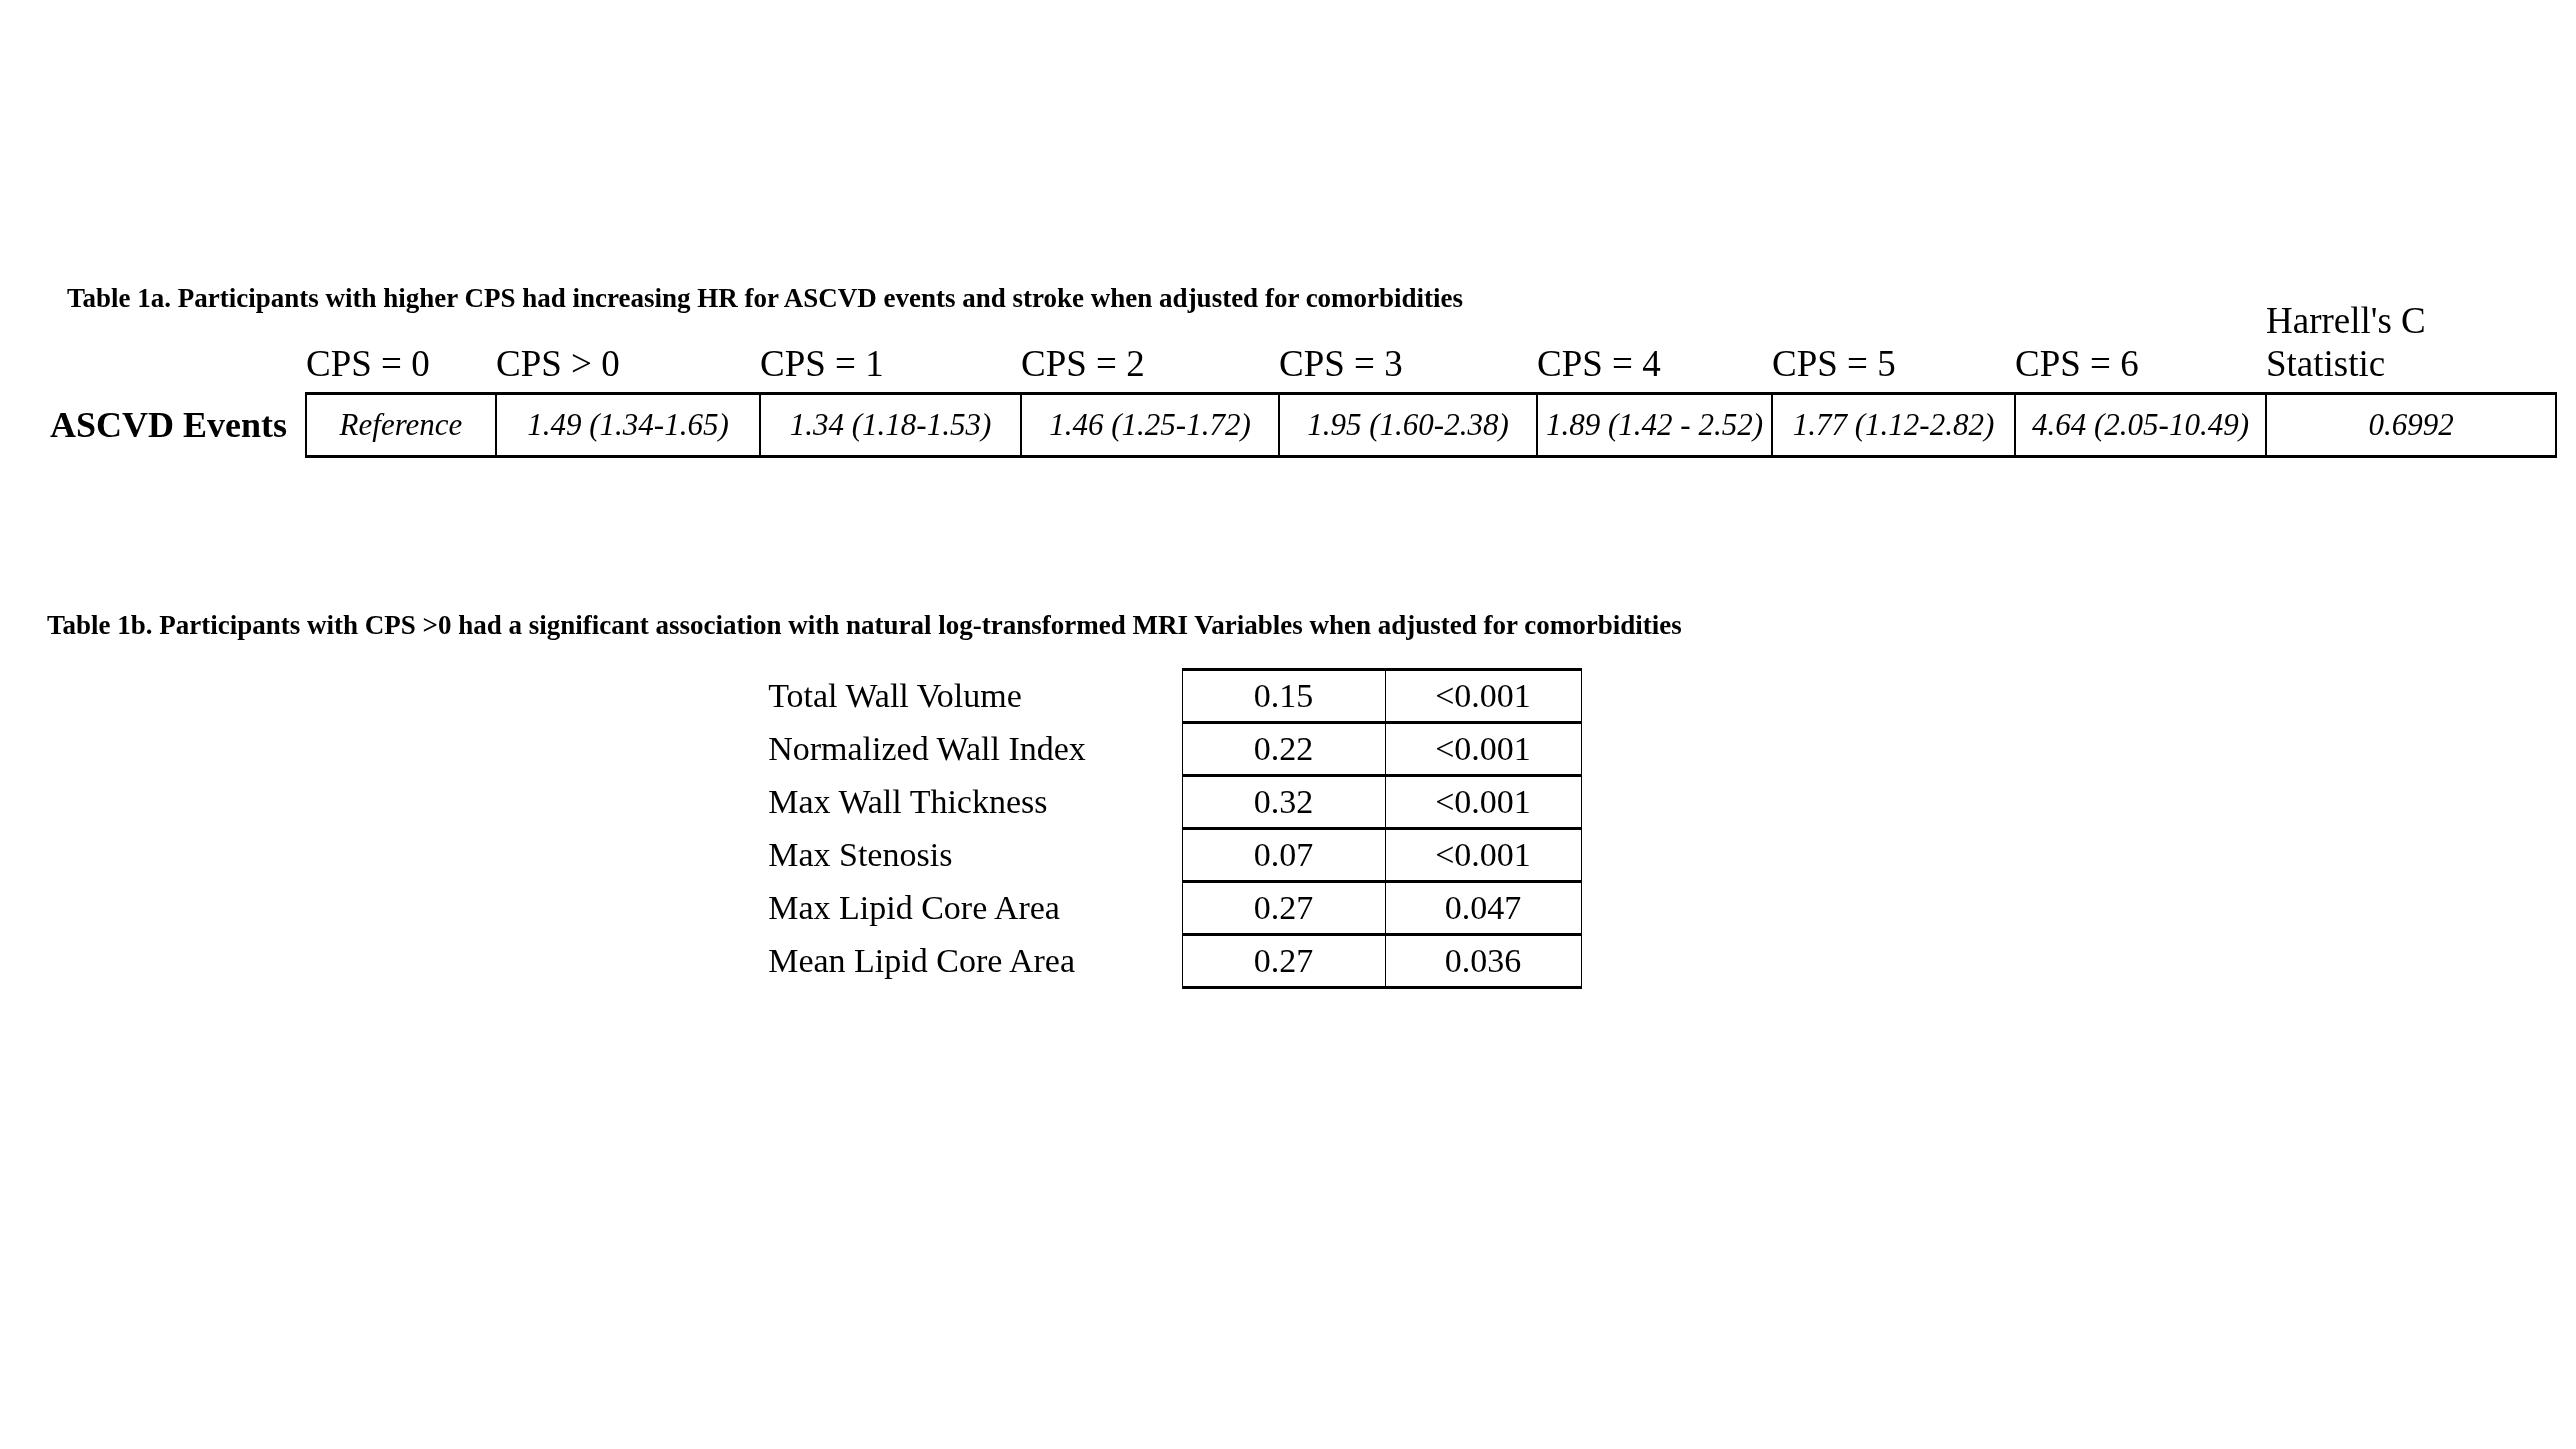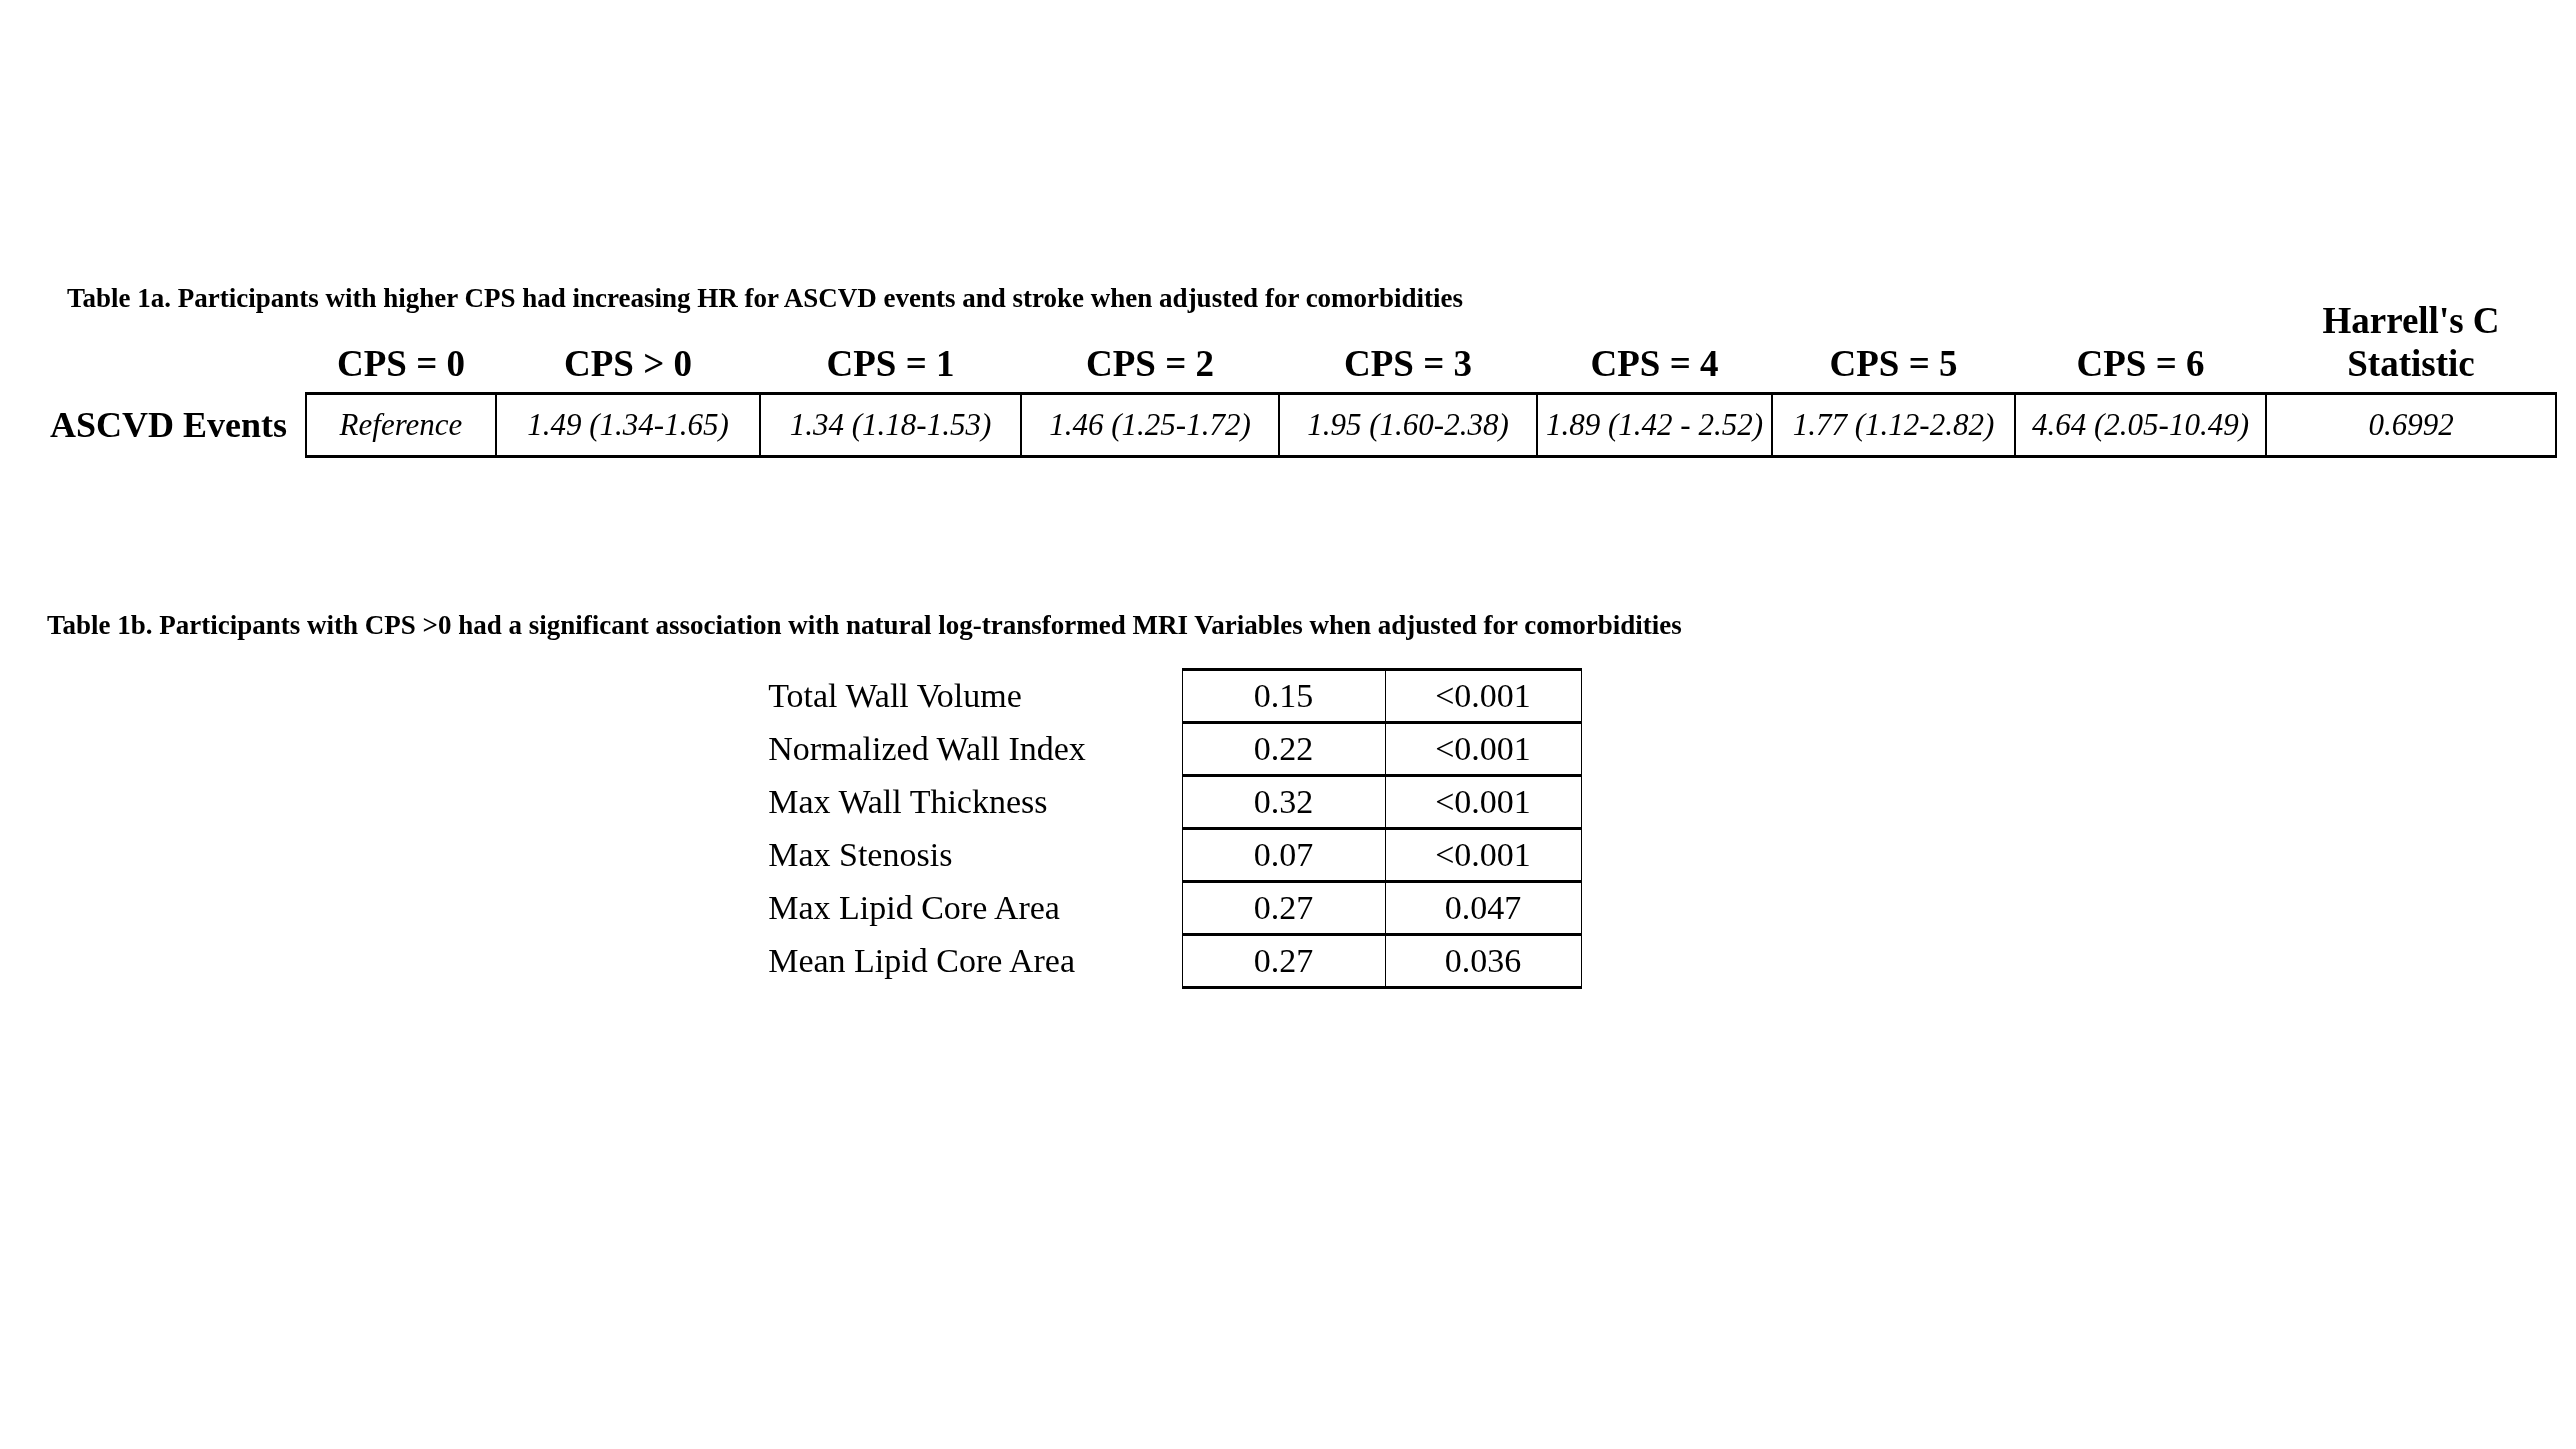--- a/index.html
+++ b/index.html
@@ -28,23 +28,23 @@
     position: absolute;
     border-collapse: collapse;
     table-layout: fixed;
     border-spacing: 0;
   }
 
   
   #table-1a { left: 32px; top: 296px; }
   #table-1a th {
     border: none;
-    font-weight: bold;
+    font-weight: normal;
     font-size: 37px;
-    text-align: center;
+    text-align: left;
     vertical-align: bottom;
     padding: 0 0 6.4px 0;
     white-space: nowrap;
   }
   #table-1a tr.hdr-row { height: 97px; }
   #table-1a .stat-hdr .ln { line-height: 1.15; }
   #table-1a td { height: 60px; text-align: center; vertical-align: middle; white-space: nowrap; }
   #table-1a td.cell {
     border: 2.6px solid #000;
     border-top-width: 3.2px;

